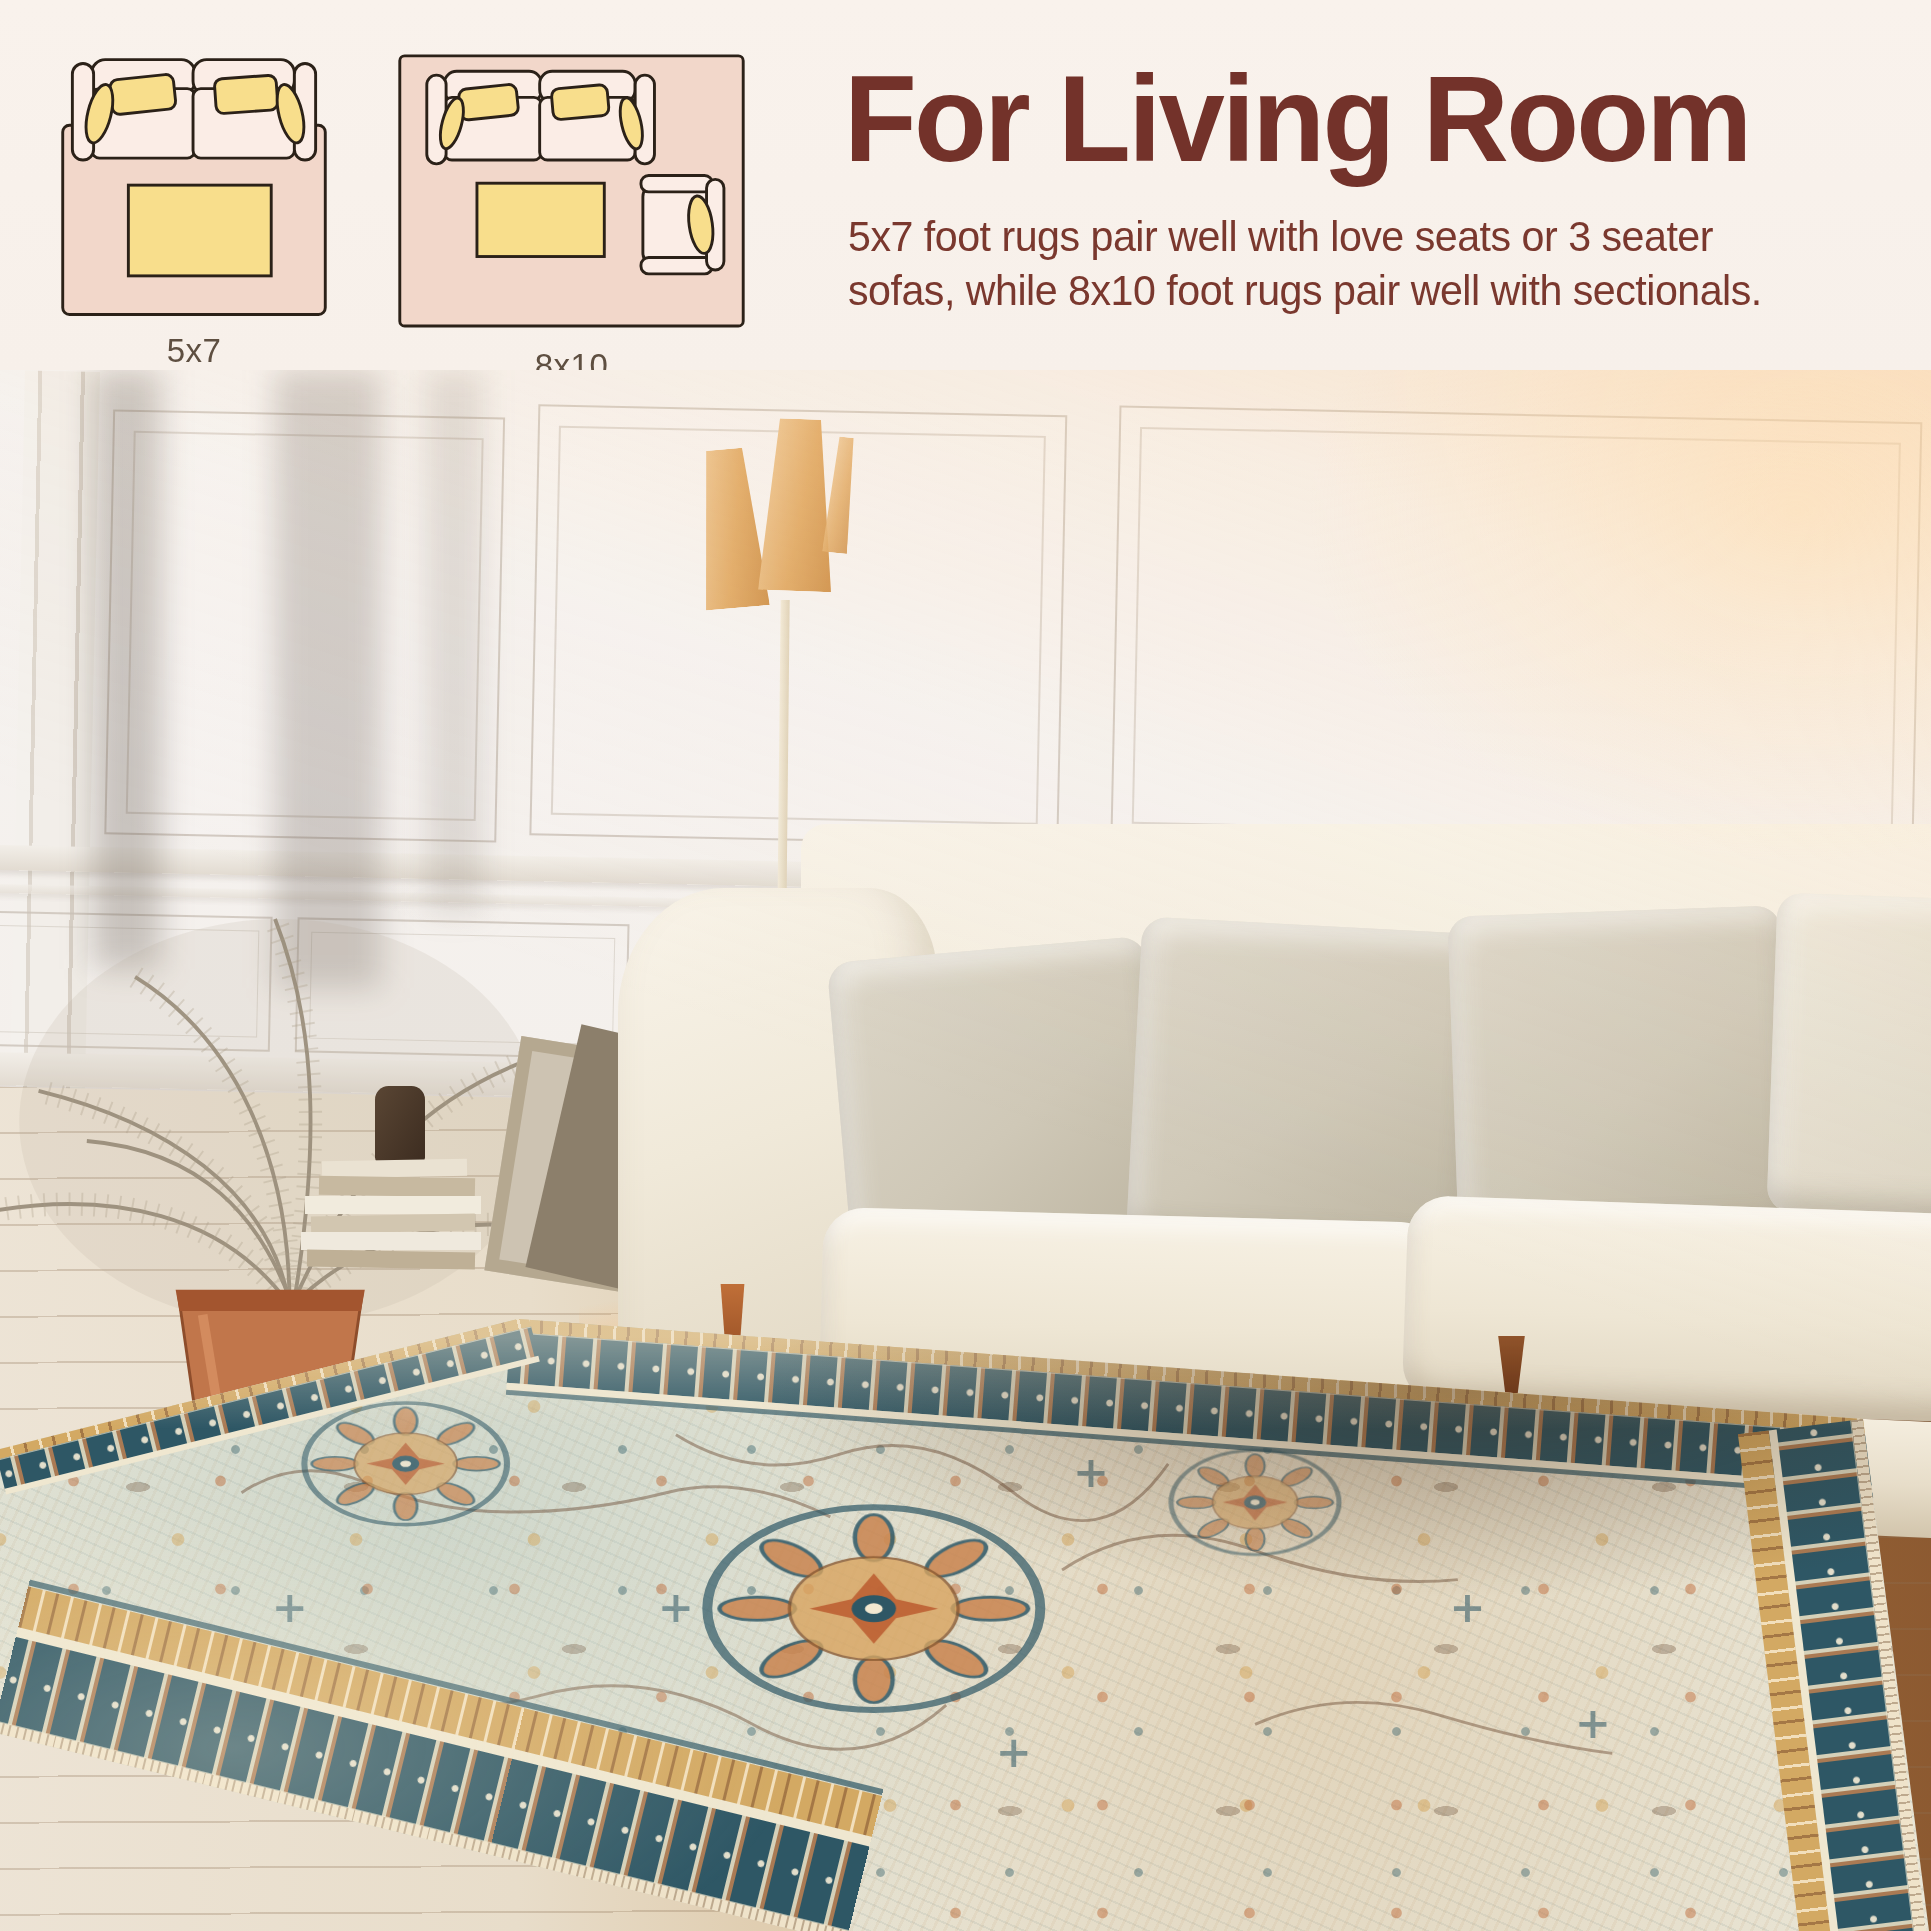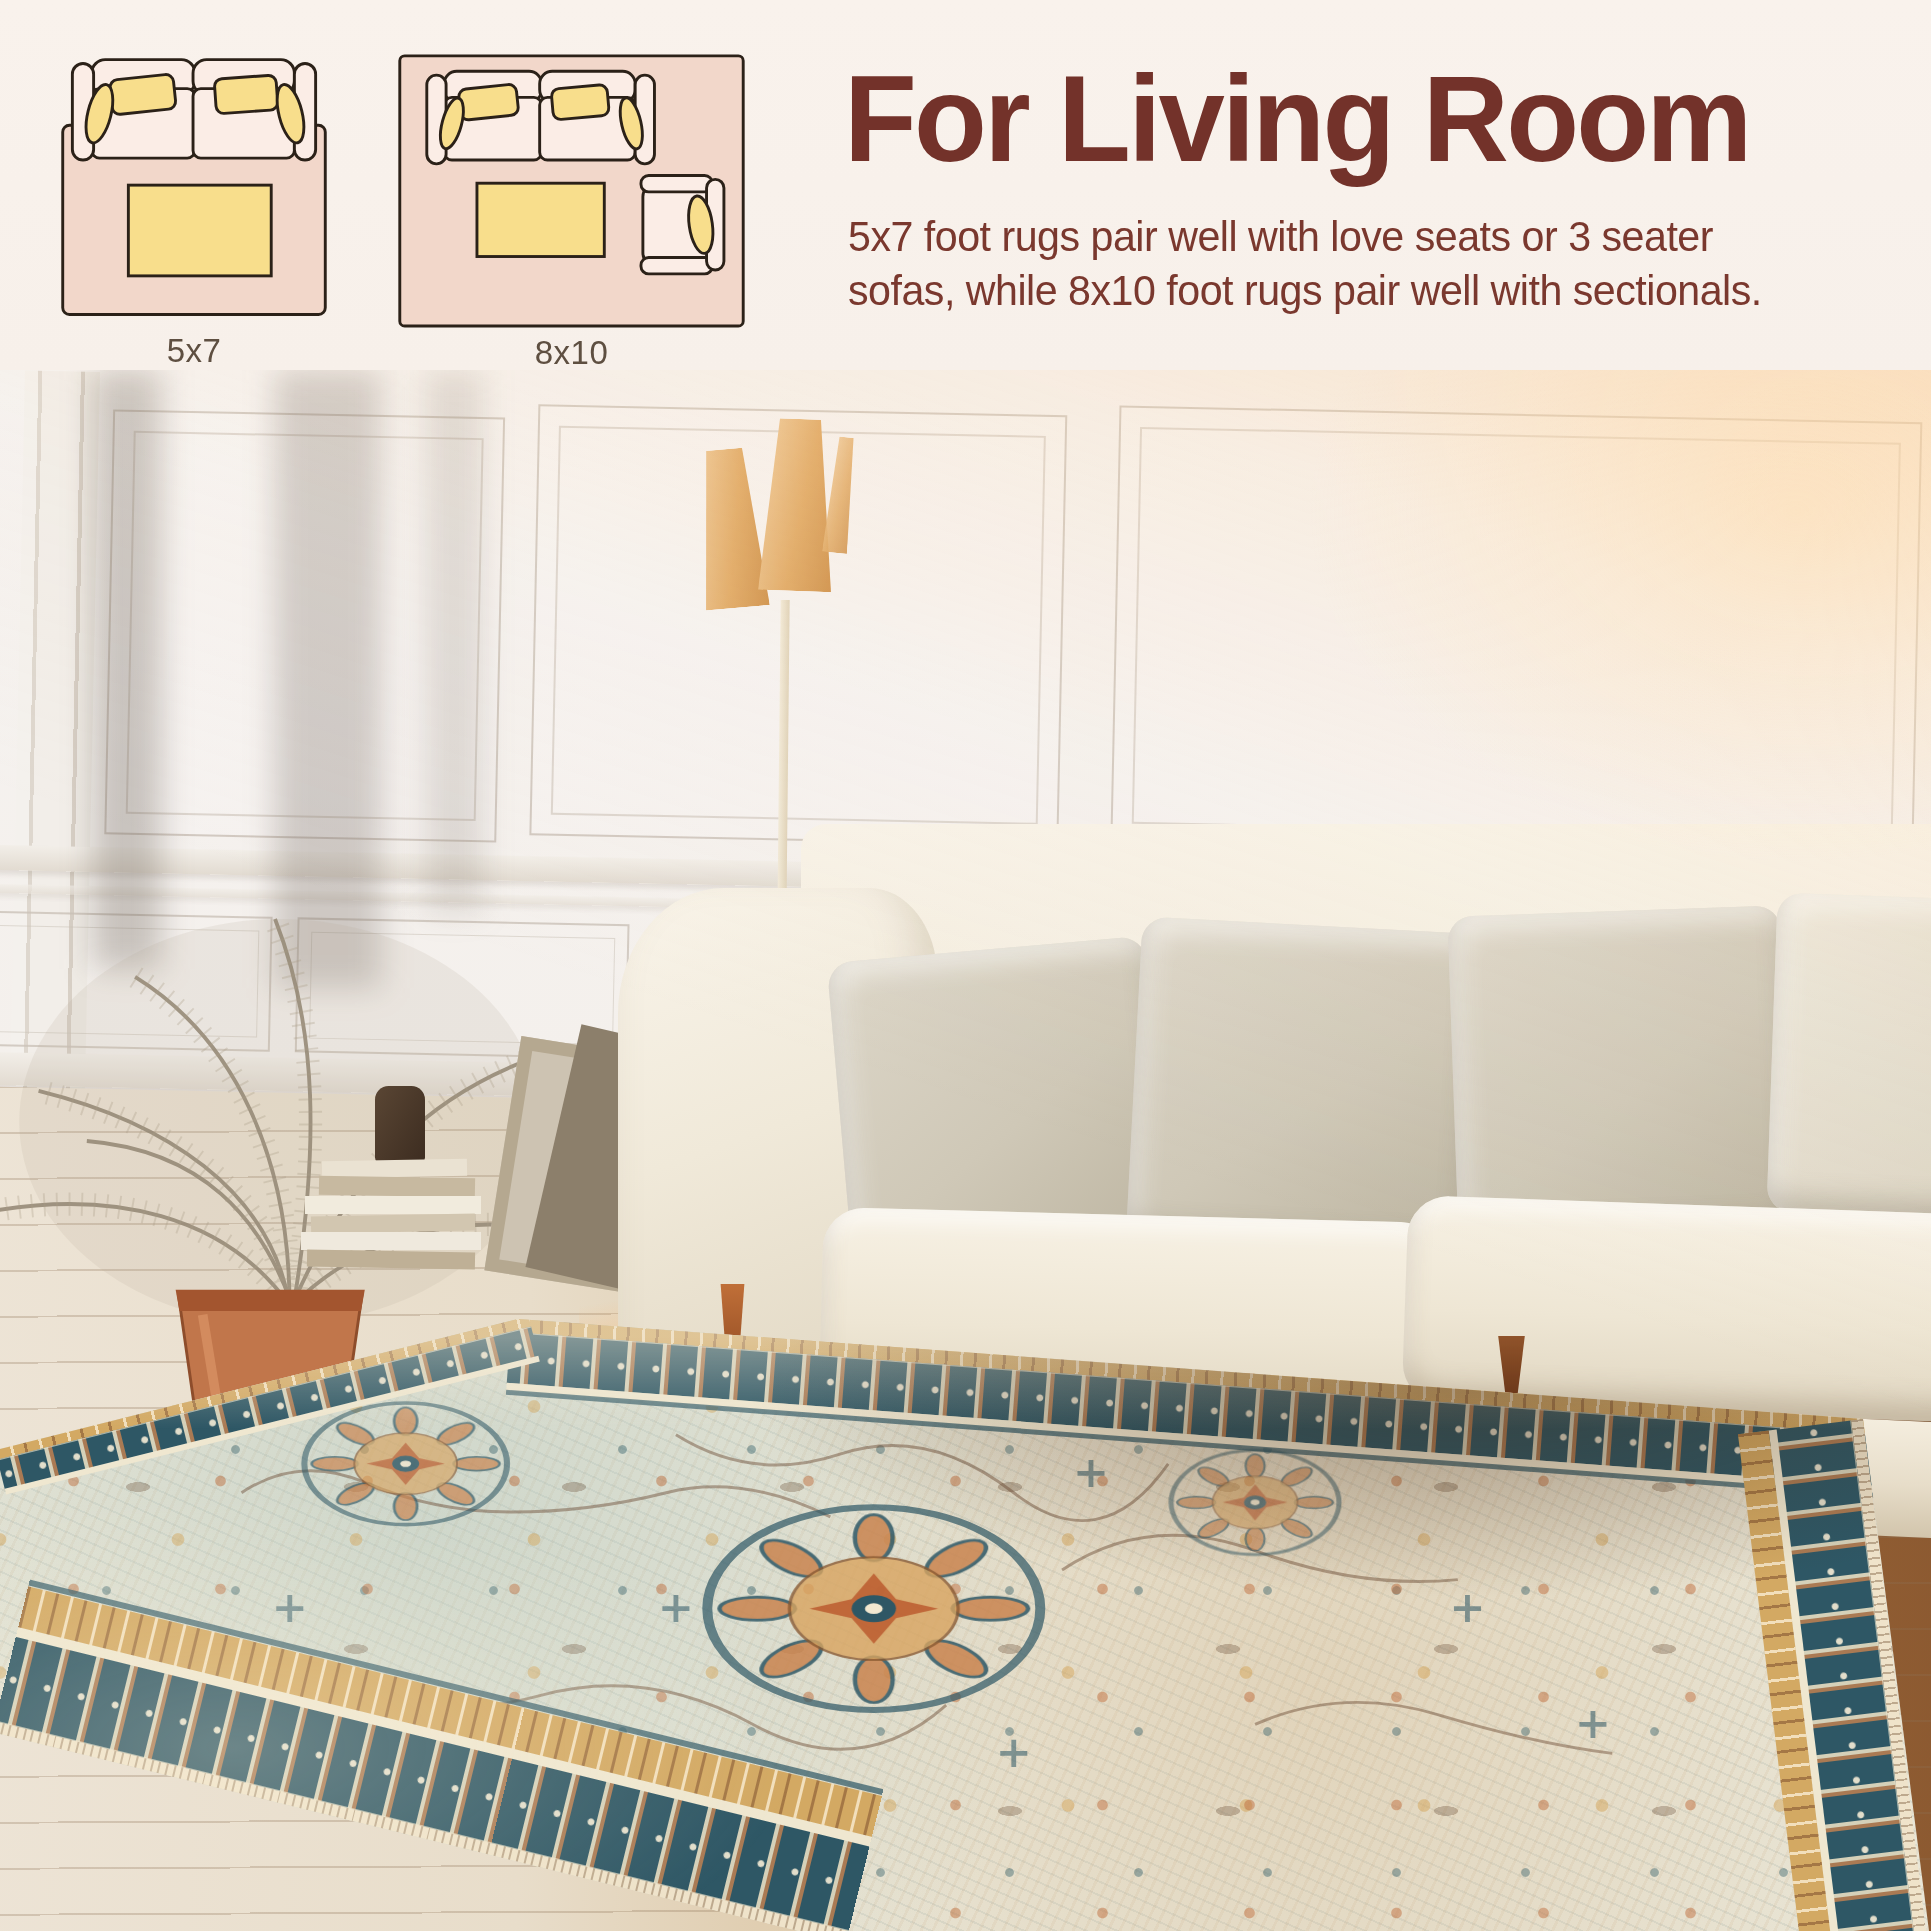--- a/index.html
+++ b/index.html
@@ -113,21 +113,21 @@
       </g>
       <rect x="86" y="142" width="132" height="76" fill="#F8DE8C" stroke="#2B2118" stroke-width="3"></rect>
       <g stroke="#2B2118" stroke-width="3" fill="#FBEDE6">
         <rect x="258" y="142" width="82" height="86" rx="14"></rect>
         <rect x="256" y="134" width="74" height="17" rx="8"></rect>
         <rect x="256" y="219" width="74" height="17" rx="8"></rect>
         <rect x="324" y="138" width="18" height="94" rx="9"></rect>
         <ellipse cx="318" cy="185" rx="12" ry="30" transform="rotate(-8 318 185)" fill="#F8DE8C"></ellipse>
       </g>
     </svg>
-    <div class="diag-label" style="left:394px;top:334px;width:355px">8x10</div>
+    <div class="diag-label" style="left:394px;top:347px;width:355px">8x10</div>
 
     <div class="headline">For Living Room</div>
     <div class="bodycopy">
       <div>5x7 foot rugs pair well with love seats or 3 seater</div>
       <div>sofas, while 8x10 foot rugs pair well with sectionals.</div>
     </div>
   </div>
 
   <div class="photo">
 

